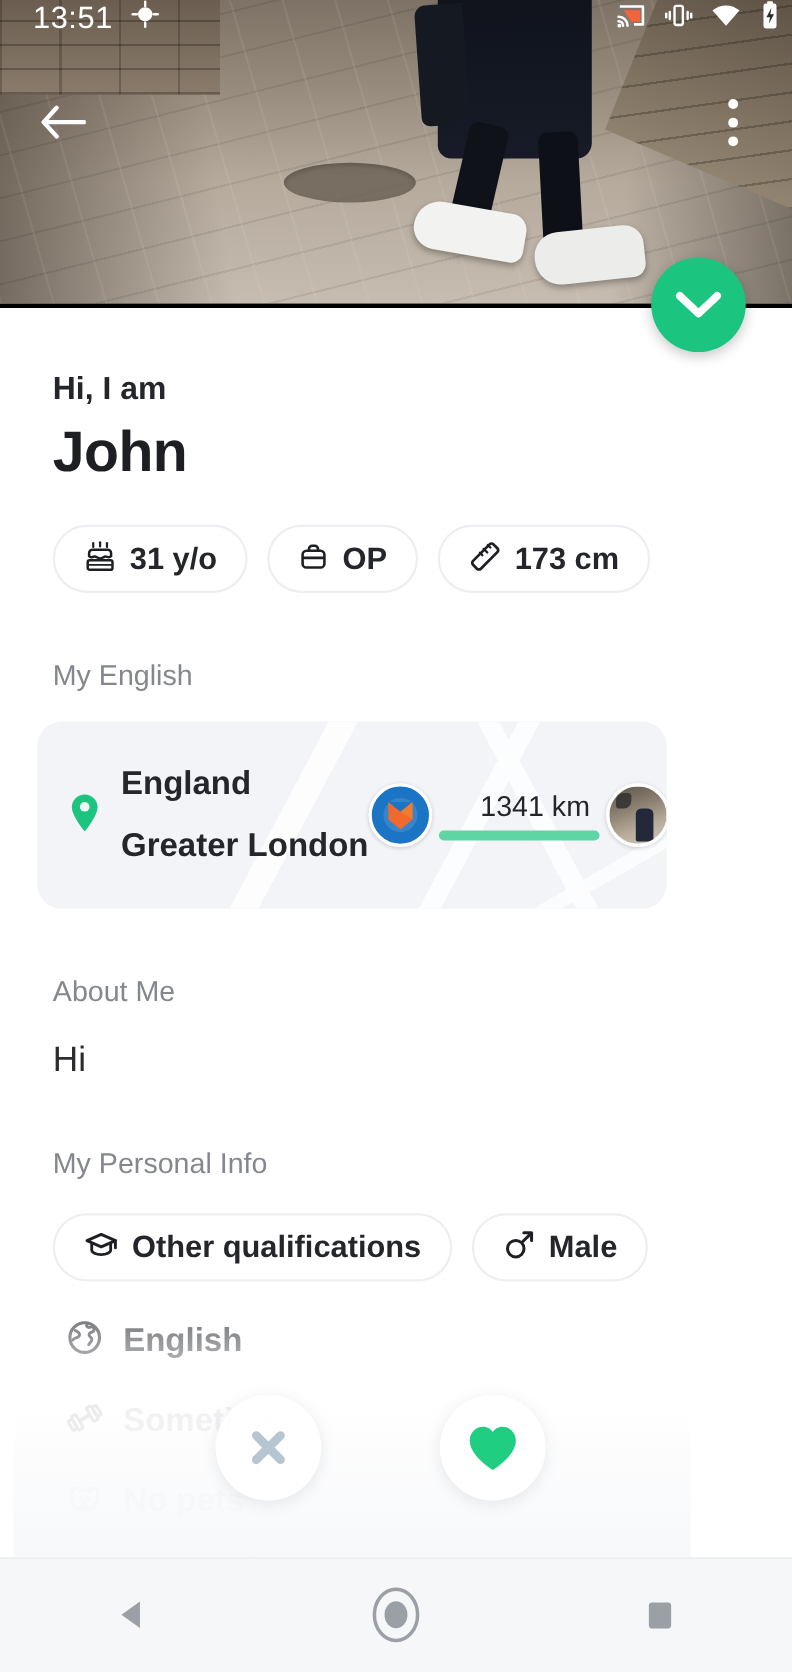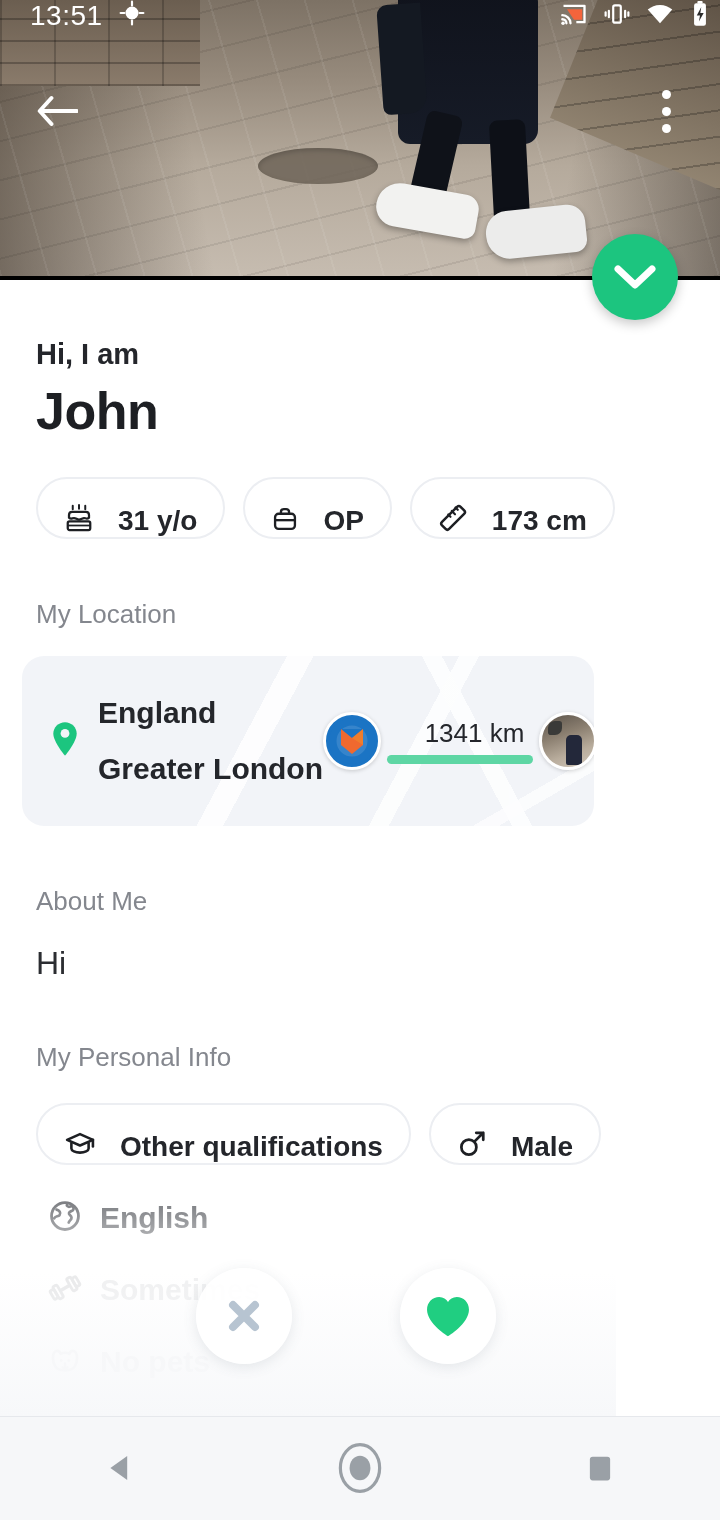--- a/index.html
+++ b/index.html
@@ -82,29 +82,29 @@
   .menu-dot { width:9px; height:9px; border-radius:50%; background:#fff; }
 
   
   .fab-collapse {
     position:absolute; left:592px; top:234px; width:86px; height:86px; border-radius:50%;
     background:#1cc57f; z-index:13; display:flex; align-items:center; justify-content:center;
     box-shadow:0 4px 12px rgba(0,0,0,.22); cursor:pointer;
   }
 
   
-  .sheet { position:absolute; top:280px; left:0; width:616px; height:1136px; background:#fff;
+  .sheet { position:absolute; top:280px; left:12px; width:616px; height:1136px; background:#fff;
            overflow:hidden; }
   .hairline { position:absolute; top:276px; left:0; width:720px; height:4px; background:#000; z-index:9; }
 
   .greet { margin:58px 0 0 36px; font-size:29px; font-weight:700; color:#24262b; }
   .name  { margin:10px 0 0 36px; font-size:52px; font-weight:700; color:#1d1f23; letter-spacing:-.5px; }
 
   .chip-row { display:flex; gap:18px; margin:36px 0 0 36px; flex-wrap:nowrap; }
-  .chip { display:inline-flex; align-items:flex-end; gap:24px; height:62px; padding:0 26px;
+  .chip { display:inline-flex; align-items:center; gap:12px; height:62px; padding:0 26px;
           border:2px solid #eceef2; border-radius:34px; background:#fff; }
   .chip-label { font-size:28px; font-weight:700; color:#24262b; white-space:nowrap; }
 
   .section-title { margin:60px 0 0 36px; font-size:26px; color:#84878e; font-weight:400; }
 
   .loc-card { position:relative; margin:26px 22px 0 22px; height:170px; border-radius:22px;
               background:#f2f4f8; overflow:hidden; }
   .loc-map-lines { position:absolute; inset:0; opacity:.85;
      background-image:
        linear-gradient(118deg, rgba(255,255,255,0) 40%, rgba(255,255,255,.95) 40%, rgba(255,255,255,.95) 44%, rgba(255,255,255,0) 44%),
@@ -291,21 +291,21 @@
               <line x1="8.2" y1="9.2" x2="10" y2="11"></line>
               <line x1="11" y1="6.4" x2="13.6" y2="9"></line>
               <line x1="14" y1="3.6" x2="15.8" y2="5.4"></line>
             </g>
           </svg>
         </span>
         <span class="chip-label">173 cm</span>
       </div>
     </div>
 
-    <div class="section-title">My Location</div>
+    <div class="section-title">My English</div>
 
     <div class="loc-card">
       <div class="loc-map-lines"></div>
       <div class="loc-inner">
         <span class="loc-pin">
           <svg width="34" height="38" viewBox="0 0 22 26">
             <path d="M11 1.5C6.6 1.5 3 5 3 9.3c0 5.8 8 15.2 8 15.2s8-9.4 8-15.2C19 5 15.4 1.5 11 1.5z" fill="#1cc57f"></path>
             <circle cx="11" cy="9.2" r="3" fill="#f2f4f8"></circle>
           </svg>
         </span>

